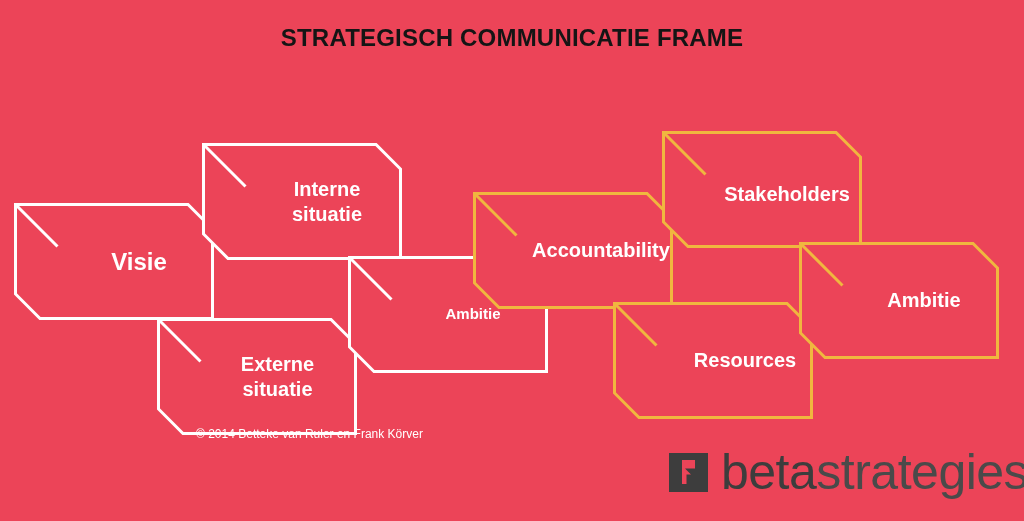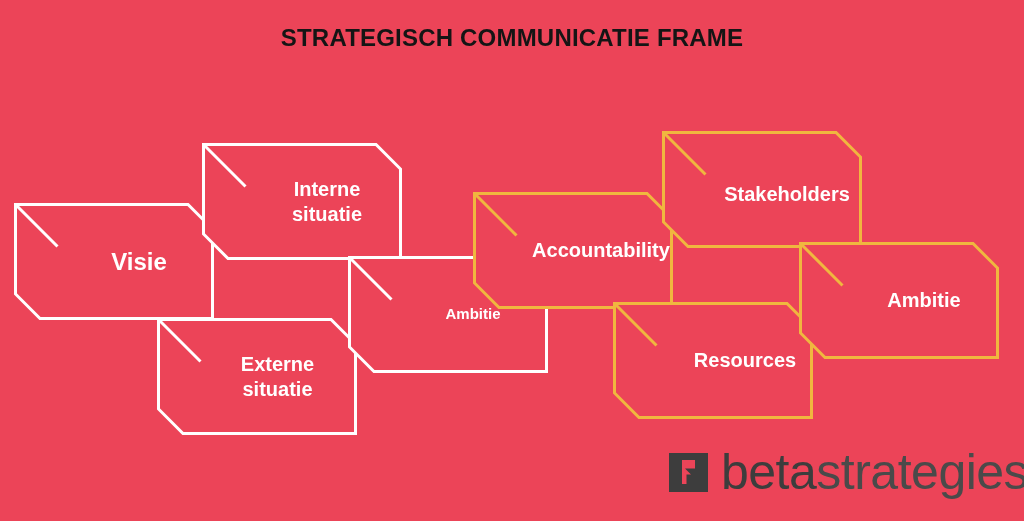--- a/index.html
+++ b/index.html
@@ -177,20 +177,21 @@
       </div>
       <div class="frame-box" style="left: 799px; top: 242px; width: 200px; height: 117px;">
         <svg width="200" height="117" viewBox="0 0 200 117">
           <path d="M 1.5 1.5 L 174 1.5 L 198.5 26 L 198.5 115.5 L 26 115.5 L 1.5 91 Z" fill="#ec4458" stroke="#f0b73f" stroke-width="3" stroke-linejoin="miter"></path>
           <path d="M 1.5 1.5 L 43.5 43.5" fill="none" stroke="#f0b73f" stroke-width="3"></path>
         </svg>
         <div class="frame-label" style="font-size: 20px;">Ambitie</div>
       </div>
     </div>
 
+  <div id="copyright">© 2014 Betteke van Ruler en Frank Körver</div>
 
   <div id="logo">
     <svg id="logo-mark" viewBox="0 0 39 39" xmlns="http://www.w3.org/2000/svg">
       <rect x="0" y="0" width="39" height="39" fill="#3d3d3d"></rect>
       <path d="M13 7 L13 31 L17.5 31 L17.5 21.5 L22 21.5 L16 15.5 L26 15.5 L26 7 Z" fill="#ec4458"></path>
     </svg>
     <div id="logo-wordmark"><span id="logo-beta">beta</span><span id="logo-strategies">strategies</span></div>
   </div>
 
 </div>

